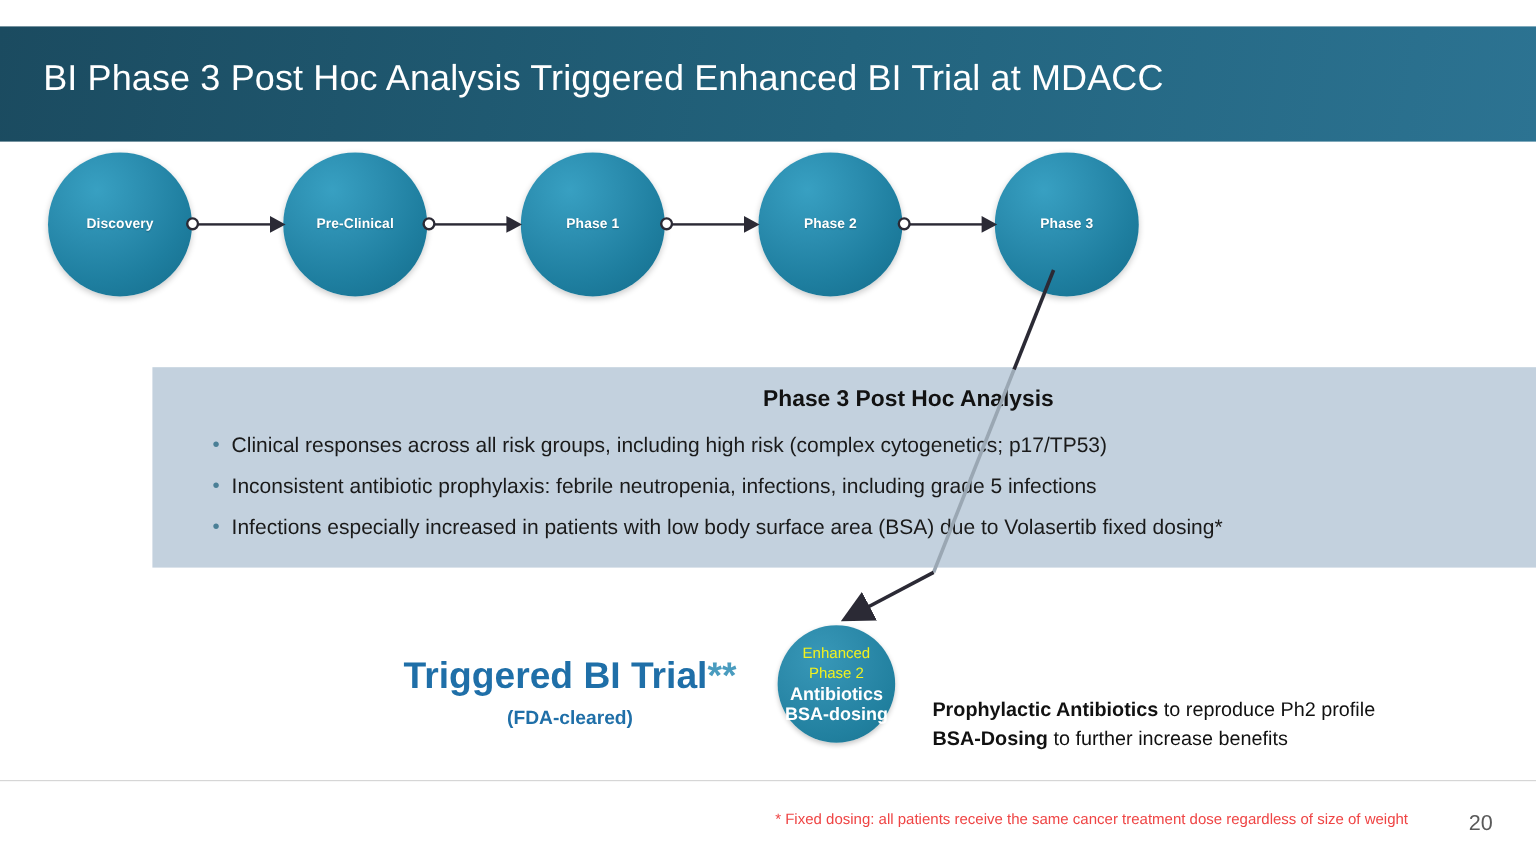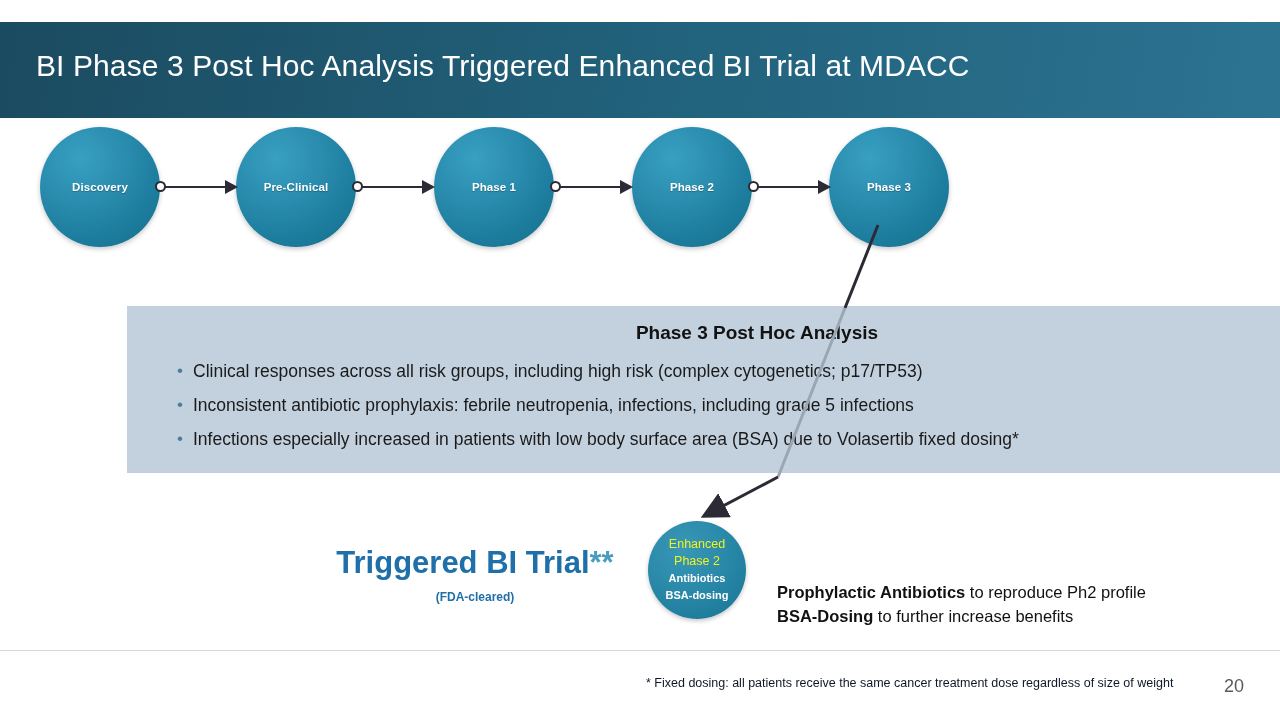--- a/index.html
+++ b/index.html
@@ -134,39 +134,39 @@
     font-weight: 700;
     color: #1f6fa8;
     white-space: nowrap;
   }
   #enh-headline .stars { color: #4a9cbf; font-weight: 700; }
   #enh-sub {
     position: absolute;
     left: 300px; top: 590px;
     width: 350px;
     text-align: center;
-    font-size: 12px;
+    font-size: 16px;
     font-weight: 700;
     color: #1f6fa8;
   }
   #enh-circle {
     position: absolute;
     left: 648px; top: 521px;
     width: 98px; height: 98px;
     border-radius: 50%;
     background: radial-gradient(circle at 36% 28%, #3898b8 0%, #2c8aaa 40%, #21809f 70%, #1b7390 100%);
     box-shadow: 0 2px 4px rgba(0,0,0,0.22);
     display: flex;
     flex-direction: column;
     align-items: center;
     justify-content: center;
     line-height: 17px;
   }
   #enh-circle .l-yellow { color: #f2f21e; font-size: 12.5px; font-weight: 400; }
-  #enh-circle .l-white  { color: #ffffff; font-size: 11px; font-weight: 700; }
+  #enh-circle .l-white  { color: #ffffff; font-size: 15px; font-weight: 700; }
 
   #enh-right {
     position: absolute;
     left: 777px; top: 560px;
     font-size: 16.5px;
     color: #111111;
     line-height: 24px;
     white-space: nowrap;
     margin-top: 20px;
   }
@@ -189,21 +189,21 @@
     margin-left: 9px;
     font-size: 24px;
     color: #5d5d5d;
     font-weight: 400;
     letter-spacing: 0.2px;
   }
   #footnotes {
     position: absolute;
     left: 646px; top: 674px;
     font-size: 12.5px;
-    color: #0f172a;
+    color: #ef4444;
     line-height: 18px;
     white-space: nowrap;
   }
   #page-number {
     position: absolute;
     left: 1224px; top: 676px;
     font-size: 18px;
     color: #5a5a5a;
   }
 </style>

